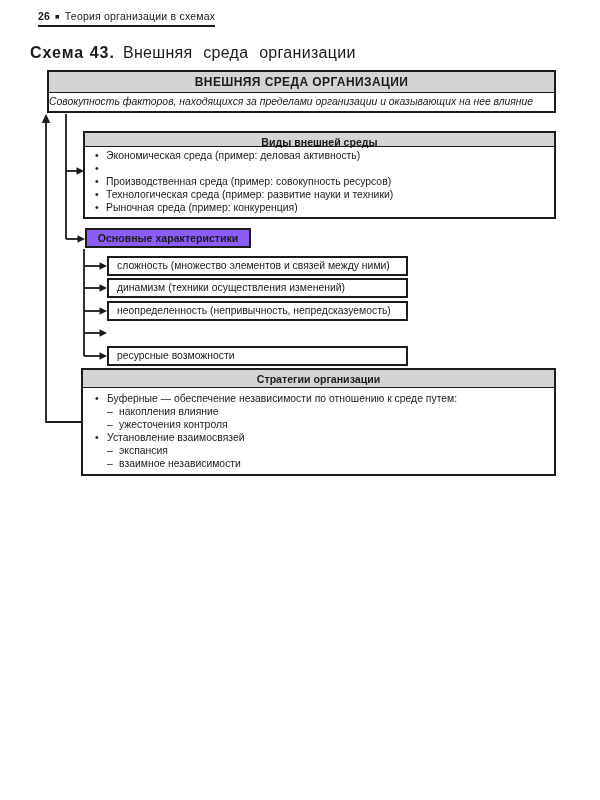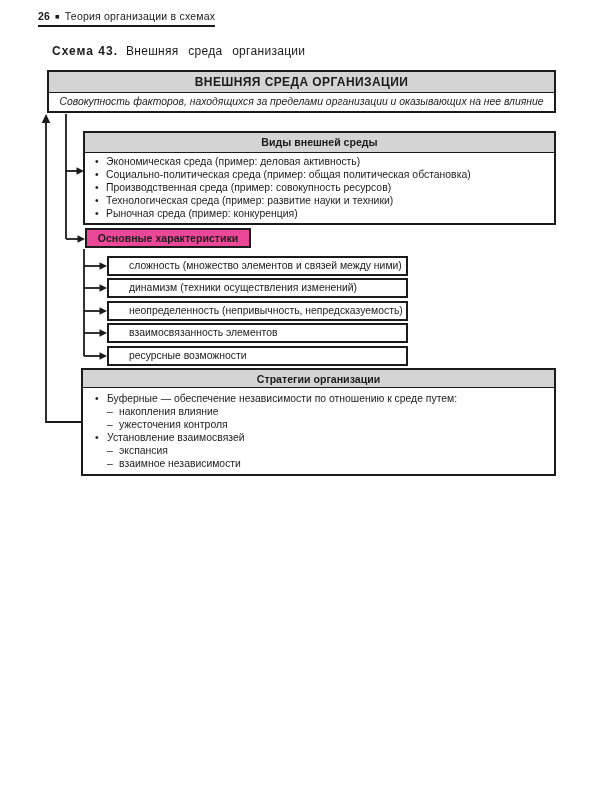--- a/index.html
+++ b/index.html
@@ -18,58 +18,58 @@
     position: absolute; left: 38px; top: 10px;
     font-size: 10.5px; padding-bottom: 3px;
     border-bottom: 2.5px solid #1b1b1b;
     white-space: nowrap; letter-spacing: 0.2px;
   }
   .running-head .pagenum { font-weight: bold; }
   .running-head .sep { font-size: 7.5px; padding: 0 5px; vertical-align: 1px; }
 
   
   .schema-caption {
-    position: absolute; left: 52px; top: 44px;
-    font-size: 12px; white-space: nowrap; letter-spacing: 0.3px;
+    position: absolute; left: 30px; top: 44px;
+    font-size: 16px; white-space: nowrap; letter-spacing: 0.3px;
   }
   .schema-caption .lbl { font-weight: bold; margin-right: 8px; letter-spacing: 1px; }
   .schema-caption .txt { word-spacing: 6px; }
 
   
   .dbox { position: absolute; border: 2px solid #1b1b1b; background: #fff; }
   .dbox .hdr {
     background: #d4d4d4; font-weight: bold; text-align: center;
     border-bottom: 1px solid #1b1b1b;
   }
 
   
   .main-box { left: 47px; top: 70px; width: 509px; }
   .main-box .hdr { height: 21px; line-height: 21px; font-size: 12px; letter-spacing: 0.4px; }
   .main-box .sub {
     height: 18px; line-height: 18px; font-size: 10.4px;
-    font-style: italic; text-align: center; white-space: nowrap;
+    font-style: italic; text-align: left; white-space: nowrap;
   }
 
   
   .types-box { left: 83px; top: 131px; width: 473px; }
-  .types-box .hdr { height: 20px; line-height: 18px; font-size: 10.6px; }
+  .types-box .hdr { height: 14px; line-height: 18px; font-size: 10.6px; }
   .types-box .body { padding: 2px 8px 3px 10px; }
   .brow { display: flex; line-height: 13px; font-size: 10.4px; }
   .brow .mk { width: 11px; flex: 0 0 11px; }
 
   
   .char-title {
     position: absolute; left: 85px; top: 228px; width: 166px; height: 20px;
-    border: 2px solid #1b1b1b; background: #ec4899;
+    border: 2px solid #1b1b1b; background: #8b5cf6;
     font-weight: bold; font-size: 10.6px; text-align: center; line-height: 16px;
   }
   .char-item {
     position: absolute; left: 107px; width: 301px; height: 20px;
     border: 2px solid #1b1b1b; background: #fff;
-    font-size: 10.4px; line-height: 15px; padding-left: 20px;
+    font-size: 10.4px; line-height: 15px; padding-left: 8px;
     white-space: nowrap;
   }
 
   
   .strat-box { left: 81px; top: 368px; width: 475px; }
   .strat-box .hdr { height: 18px; line-height: 18px; font-size: 10.6px; }
   .strat-box .body { padding: 4px 8px 4px 12px; }
   .srow { display: flex; line-height: 13px; font-size: 10.4px; }
   .srow .mk { width: 12px; flex: 0 0 12px; }
   .srow.lvl2 { margin-left: 12px; }
@@ -127,21 +127,20 @@
 
   <div class="dbox types-box">
     <div class="hdr">Виды внешней среды</div>
     <div class="body">
       <div class="brow">
         <span class="mk">•</span>
         <span>Экономическая среда (пример: деловая активность)</span>
       </div>
       <div class="brow">
         <span class="mk">•</span>
-        <span>Социально-политическая среда (пример: общая политическая обстановка)</span>
       </div>
       <div class="brow">
         <span class="mk">•</span>
         <span>Производственная среда (пример: совокупность ресурсов)</span>
       </div>
       <div class="brow">
         <span class="mk">•</span>
         <span>Технологическая среда (пример: развитие науки и техники)</span>
       </div>
       <div class="brow">
@@ -149,21 +148,20 @@
         <span>Рыночная среда (пример: конкуренция)</span>
       </div>
     </div>
   </div>
 
   <div class="char-title">Основные характеристики</div>
 
   <div class="char-item" style="top:256px">сложность (множество элементов и связей между ними)</div>
   <div class="char-item" style="top:278px">динамизм (техники осуществления изменений)</div>
   <div class="char-item" style="top:301px">неопределенность (непривычность, непредсказуемость)</div>
-  <div class="char-item" style="top:323px">взаимосвязанность элементов</div>
   <div class="char-item" style="top:346px">ресурсные возможности</div>
 
   <div class="dbox strat-box">
     <div class="hdr">Стратегии организации</div>
     <div class="body">
       <div class="srow lvl1">
         <span class="mk">•</span>
         <span>Буферные — обеспечение независимости по отношению к среде путем:</span>
       </div>
       <div class="srow lvl2">

